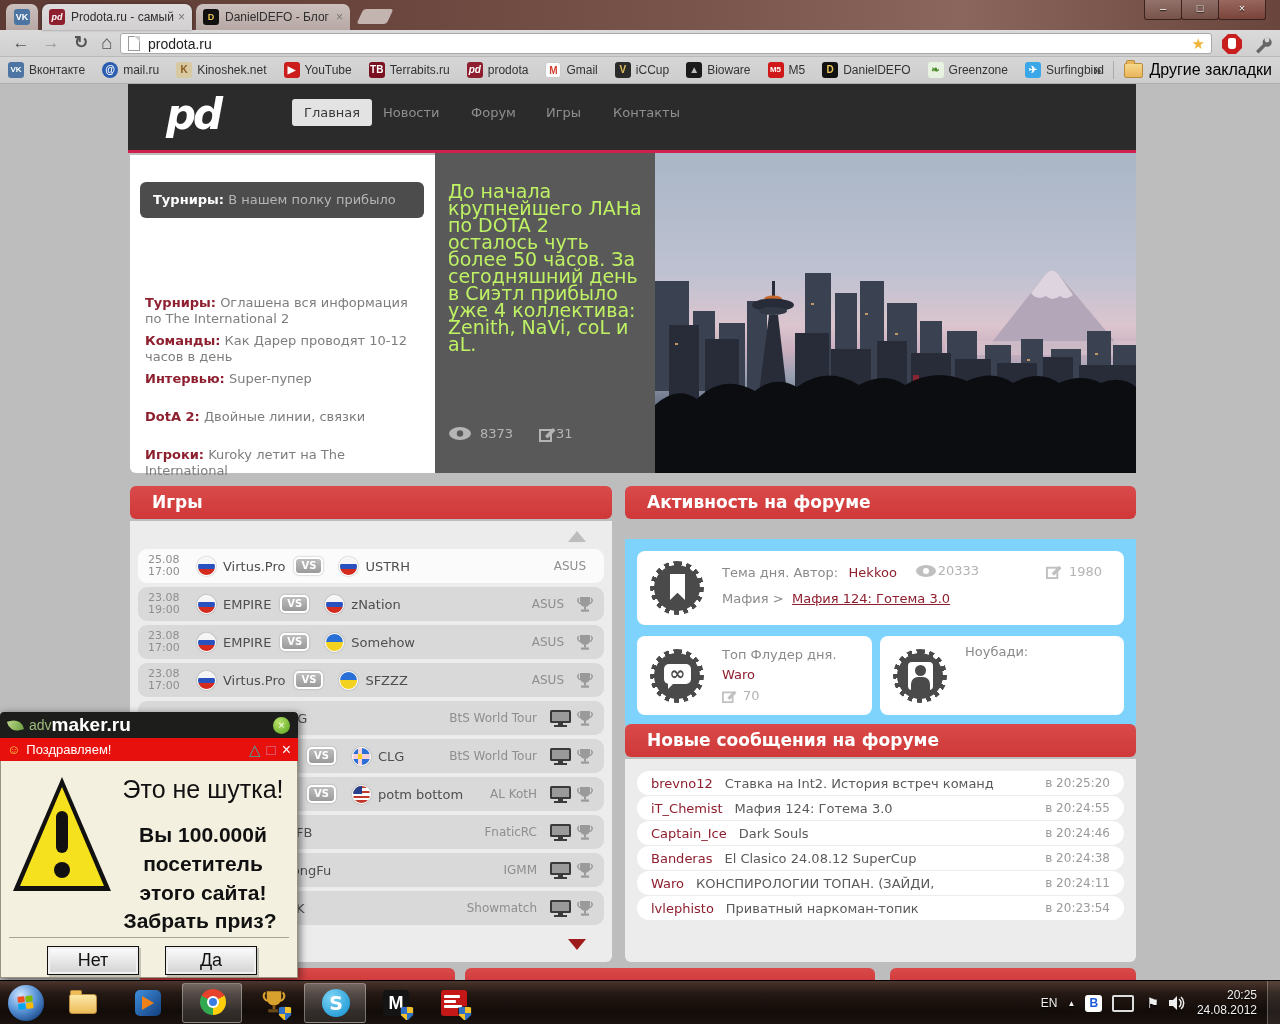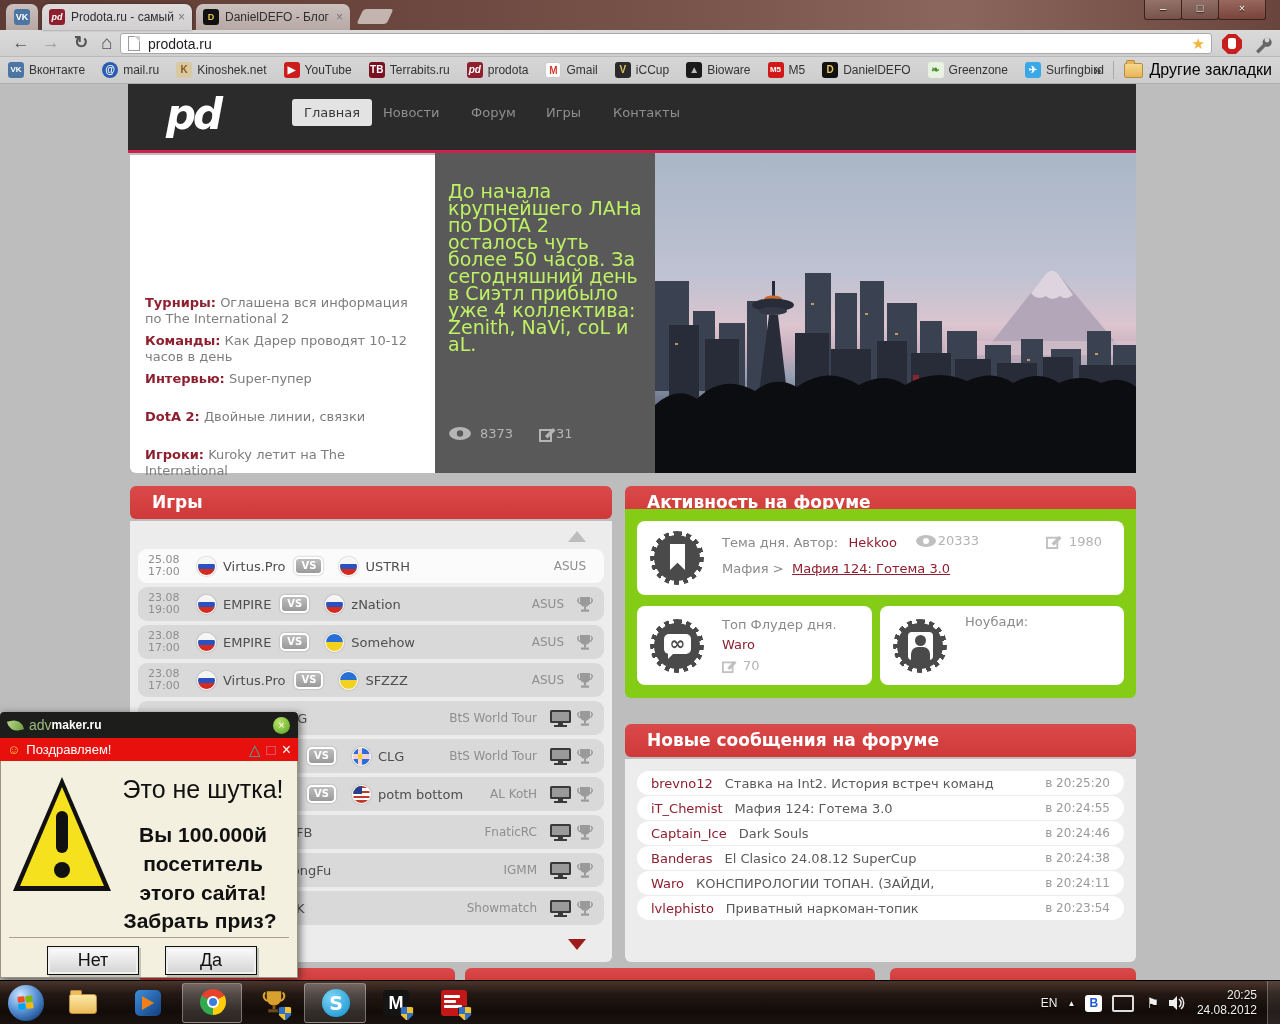--- a/index.html
+++ b/index.html
@@ -104,21 +104,21 @@
   .team{font-size:13px;color:#4e4e4e;white-space:nowrap}
   .vsb{background:linear-gradient(#bdbdbd,#9a9a9a);border:2px solid #fff;border-radius:5px;
     color:#fff;font-size:10px;font-weight:bold;padding:1px 5px 2px;margin:0 9px;
     box-shadow:0 0 2px #999;flex:none}
   .gsp{flex:1}
   .gevent{font-size:12px;color:#8e8e8e;margin:0 8px;white-space:nowrap}
   .gicon{flex:none;margin-left:4px}
 
   
   .forumcol{position:absolute;left:625px;top:402px;width:511px}
-  .actpanel{position:absolute;left:0;top:23px;width:511px;height:189px;background:#84cc16;border-radius:0 0 6px 6px}
+  .actpanel{position:absolute;left:0;top:53px;width:511px;height:189px;background:#7dd3fc;border-radius:0 0 6px 6px}
   .fcard{position:absolute;background:#fff;border-radius:8px}
   .badge{position:absolute;width:54px;height:54px;border-radius:50%;
     background:repeating-conic-gradient(#4a4a4a 0 11deg,#ffffff00 11deg 22deg)}
   .badge .inner{position:absolute;left:4px;top:4px;width:46px;height:46px;border-radius:50%;background:#4a4a4a}
   .bookmarkicon{position:absolute;left:20px;top:13px;width:15px;height:26px;background:#fff;
     clip-path:polygon(0 0,100% 0,100% 100%,50% 72%,0 100%)}
   .bubbleicon{position:absolute;left:14px;top:15px;width:27px;height:20px;background:#fff;border-radius:5px;
     color:#4a4a4a;font-size:19px;font-weight:bold;text-align:center;line-height:18px;font-family:"DejaVu Sans",sans-serif}
   .bubbleicon:after{content:"";position:absolute;left:4px;bottom:-5px;
     border:4px solid transparent;border-top-color:#fff;border-left-color:#fff}
@@ -136,21 +136,21 @@
   .mtime{font-size:12px;color:#9a9a9a;margin-left:8px;white-space:nowrap}
   .botbar{position:absolute;top:884px;height:16px;background:linear-gradient(#da4a4a,#cf3838);border-radius:6px 6px 0 0}
 
   
   .popup{position:absolute;left:0;top:712px;width:298px;height:266px;z-index:50;box-shadow:2px 2px 8px #00000088}
   .ptitle{position:absolute;left:0;top:0;width:298px;height:26px;background:#1d1d1b;
     border-radius:4px 4px 0 0;display:flex;align-items:center;box-sizing:border-box;padding:0 8px}
   .leaf{width:15px;height:11px;background:linear-gradient(125deg,#bcd98a,#6a9c3e);
     border-radius:0 10px 0 10px;margin-right:6px;transform:rotate(-12deg)}
   .ptitle .adv{color:#9dbb7d;font-size:14px}
-  .ptitle .rest{color:#fff;font-size:12px;font-weight:bold}
+  .ptitle .rest{color:#fff;font-size:19px;font-weight:bold}
   .pclose{margin-left:auto;width:17px;height:17px;border-radius:50%;
     background:radial-gradient(circle at 35% 30%,#b9e36a,#58a41e);color:#fff;
     font-size:11px;text-align:center;line-height:17px}
   .pred{position:absolute;left:0;top:26px;width:298px;height:23px;background:#e8100c;
     display:flex;align-items:center;box-sizing:border-box;padding:0 7px}
   .psmile{color:#f7d34a;font-size:13px;margin-right:6px}
   .pcongrats{color:#fff;font-size:13px}
   .psyms{margin-left:auto;display:flex;align-items:center;gap:6px;font-size:15px}
   .psyms .t{color:#39b3a6}.psyms .s{color:#d884b5}.psyms .x{color:#fff;font-size:16px}
   .pbody{position:absolute;left:0;top:49px;width:298px;height:217px;background:#f3f0df;
@@ -321,20 +321,23 @@
     <div class="snav active" style="left:164px">Главная</div>
     <div class="snav" style="left:255px">Новости</div>
     <div class="snav" style="left:343px">Форум</div>
     <div class="snav" style="left:418px">Игры</div>
     <div class="snav" style="left:485px">Контакты</div>
   </div>
   <div class="crimline"></div>
 
   <div class="hero">
     <div class="newscard">
+      <div class="npill">
+        <b>Турниры:</b><span> В нашем полку прибыло</span>
+      </div>
       <div class="nitem" style="top:140px"><b>Турниры:</b><span> Оглашена вся информация по The International 2</span></div>
       <div class="nitem" style="top:178px"><b>Команды:</b><span> Как Дарер проводят 10-12 часов в день</span></div>
       <div class="nitem" style="top:216px"><b>Интервью:</b><span> Super-пупер</span></div>
       <div class="nitem" style="top:254px"><b>DotA 2:</b><span> Двойные линии, связки</span></div>
       <div class="nitem" style="top:292px"><b>Игроки:</b><span> Kuroky летит на The International</span></div>
       <div class="nitem" style="top:330px"><b>Интервью:</b><span> ХВОСТ - Подготовка стала катастрофой!</span></div>
     </div>
     <div class="summary">
       <div class="sumtext">До начала крупнейшего ЛАНа по DOTA 2 осталось чуть более 50 часов. За сегодняшний день в Сиэтл прибыло уже 4 коллектива: Zenith, NaVi, coL и aL.</div>
       <div class="sumstats">

